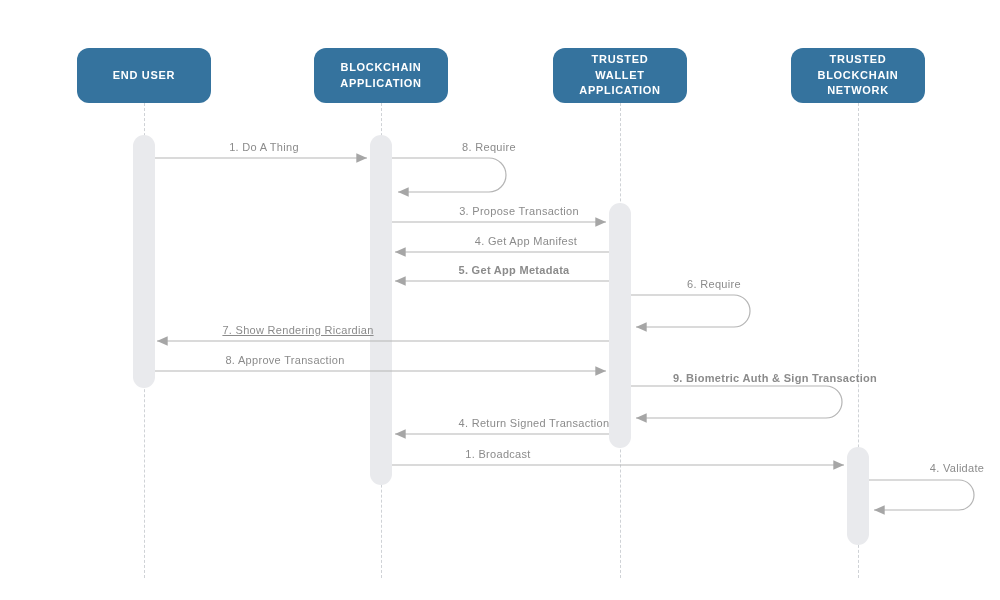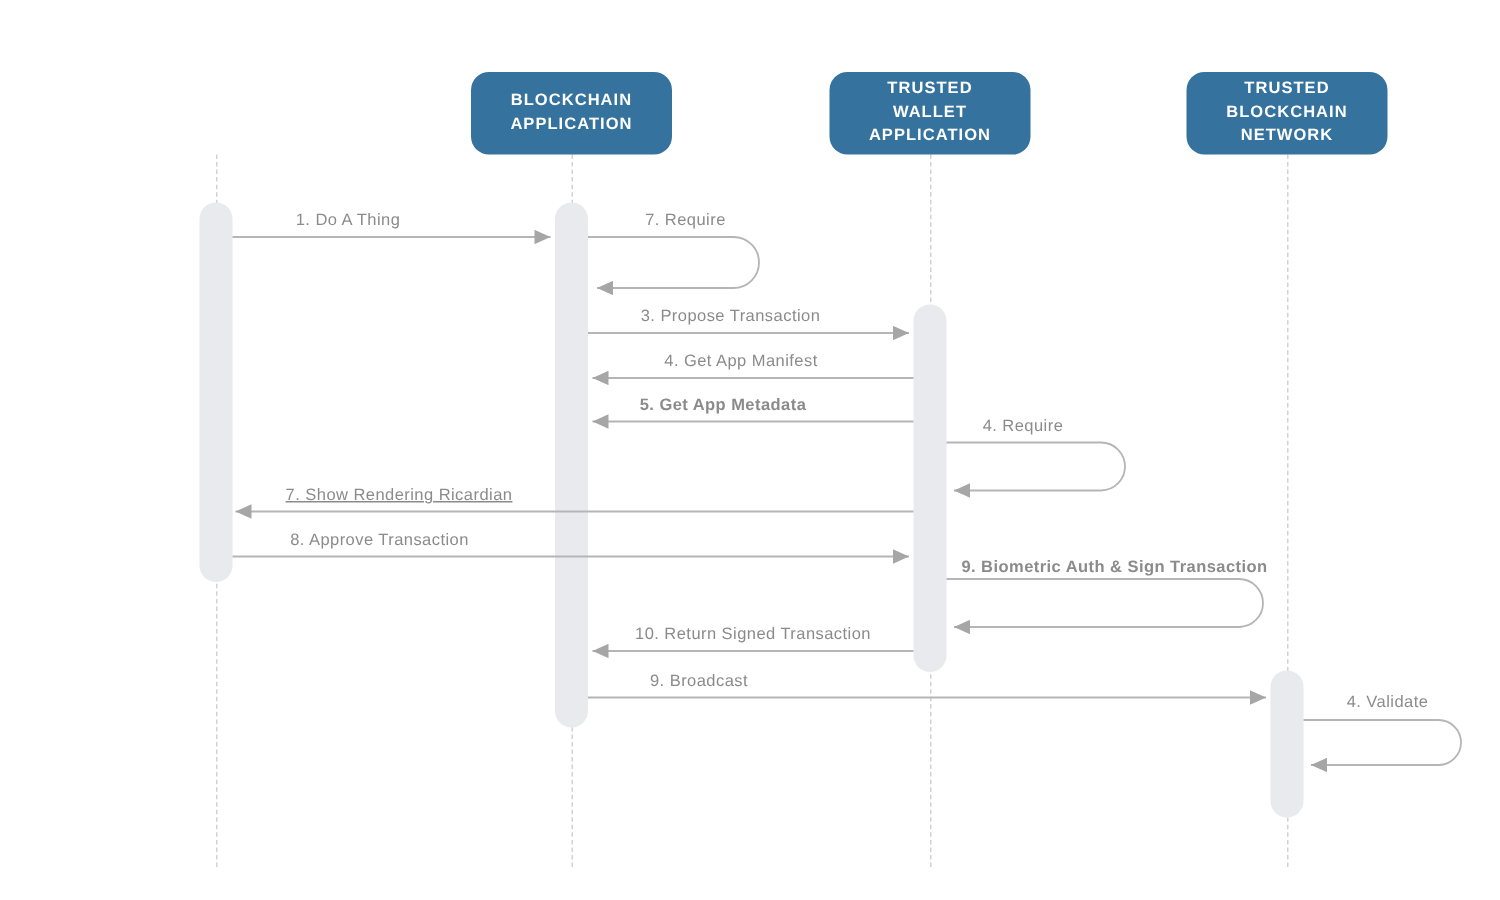--- a/index.html
+++ b/index.html
@@ -49,32 +49,34 @@
     left: 0;
     top: 0;
   }
   .msg-label {
     position: absolute;
     transform: translateX(-50%);
     font-size: 11px;
     color: #8b8b8b;
     letter-spacing: 0.3px;
     white-space: nowrap;
+    margin-left: 32px;
   }
 </style>
 </head>
 <body>
 
 <div class="canvas">
 
   <div class="lifeline" style="left:144px;"></div>
   <div class="lifeline" style="left:381px;"></div>
   <div class="lifeline" style="left:620px;"></div>
   <div class="lifeline" style="left:858px;"></div>
 
+  <div class="actor" style="left:77px;"><span>END USER</span></div>
   <div class="actor" style="left:314px;"><span>BLOCKCHAIN
 APPLICATION</span></div>
   <div class="actor" style="left:553px;"><span>TRUSTED
 WALLET
 APPLICATION</span></div>
   <div class="actor" style="left:791px;"><span>TRUSTED
 BLOCKCHAIN
 NETWORK</span></div>
 
   <div class="bar" style="left:133px; top:135px; height:253px;"></div>
@@ -98,25 +100,25 @@
       <line x1="609" y1="341" x2="157" y2="341" marker-end="url(#ah)"></line>
       <line x1="155" y1="371" x2="606" y2="371" marker-end="url(#ah)"></line>
       <path d="M631,386 H826 A16,16 0 0 1 826,418 H636" marker-end="url(#ah)"></path>
       <line x1="609" y1="434" x2="395" y2="434" marker-end="url(#ah)"></line>
       <line x1="392" y1="465" x2="844" y2="465" marker-end="url(#ah)"></line>
       <path d="M869,480 H959 A15,15 0 0 1 959,510 H874" marker-end="url(#ah)"></path>
     </g>
   </svg>
 
   <span class="msg-label" style="left:232px; top:141px;">1. Do A Thing</span>
-  <span class="msg-label" style="left:457px; top:141px;">7. Require</span>
+  <span class="msg-label" style="left:457px; top:141px;">8. Require</span>
   <span class="msg-label" style="left:487px; top:205px;text-align:right;">3. Propose Transaction</span>
   <span class="msg-label" style="left:494px; top:235px;">4. Get App Manifest</span>
   <span class="msg-label" style="left:482px; top:264px;font-weight:bold;">5. Get App Metadata</span>
-  <span class="msg-label" style="left:682px; top:278px;">4. Require</span>
+  <span class="msg-label" style="left:682px; top:278px;">6. Require</span>
   <span class="msg-label" style="left:266px; top:324px;text-decoration:underline;">7. Show Rendering Ricardian</span>
   <span class="msg-label" style="left:253px; top:354px;text-align:center;">8. Approve Transaction</span>
   <span class="msg-label" style="left:743px; top:372px;font-weight:bold;">9. Biometric Auth &amp; Sign Transaction</span>
-  <span class="msg-label" style="left:502px; top:417px;">10. Return Signed Transaction</span>
-  <span class="msg-label" style="left:466px; top:448px;">9. Broadcast</span>
+  <span class="msg-label" style="left:502px; top:417px;">4. Return Signed Transaction</span>
+  <span class="msg-label" style="left:466px; top:448px;">1. Broadcast</span>
   <span class="msg-label" style="left:925px; top:462px;">4. Validate</span>
 
 </div>
 
 </body></html>

